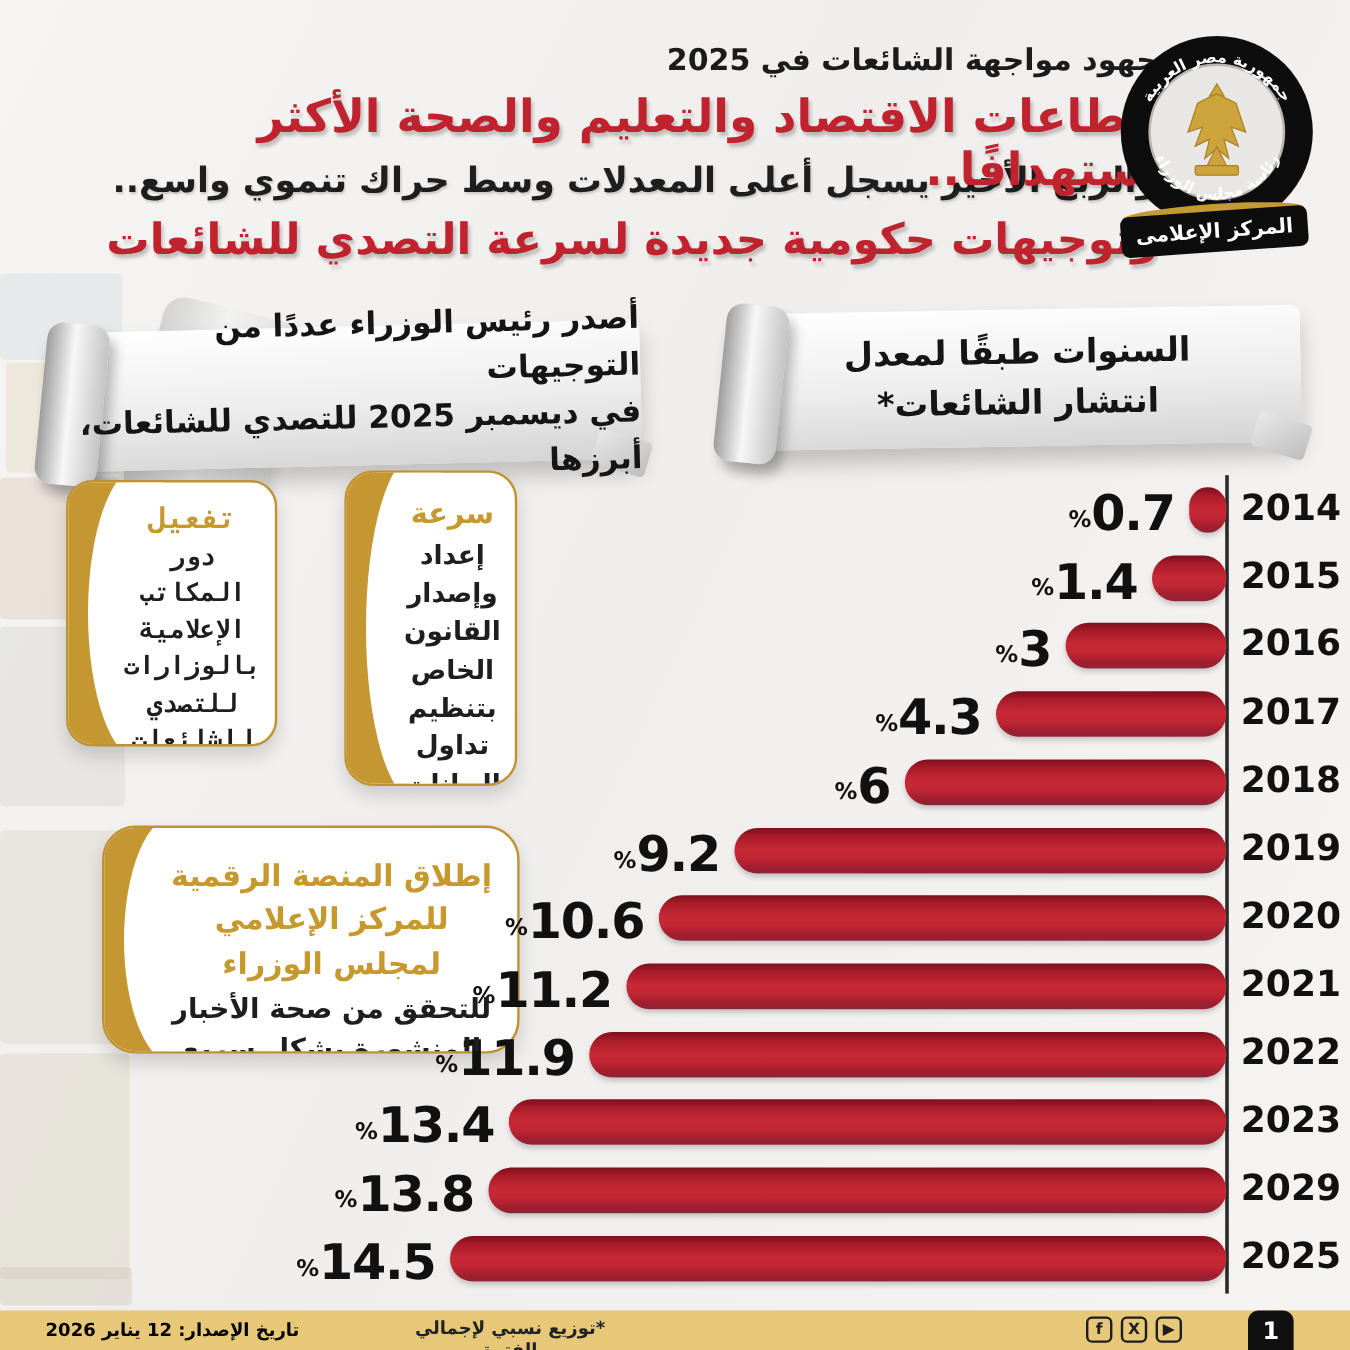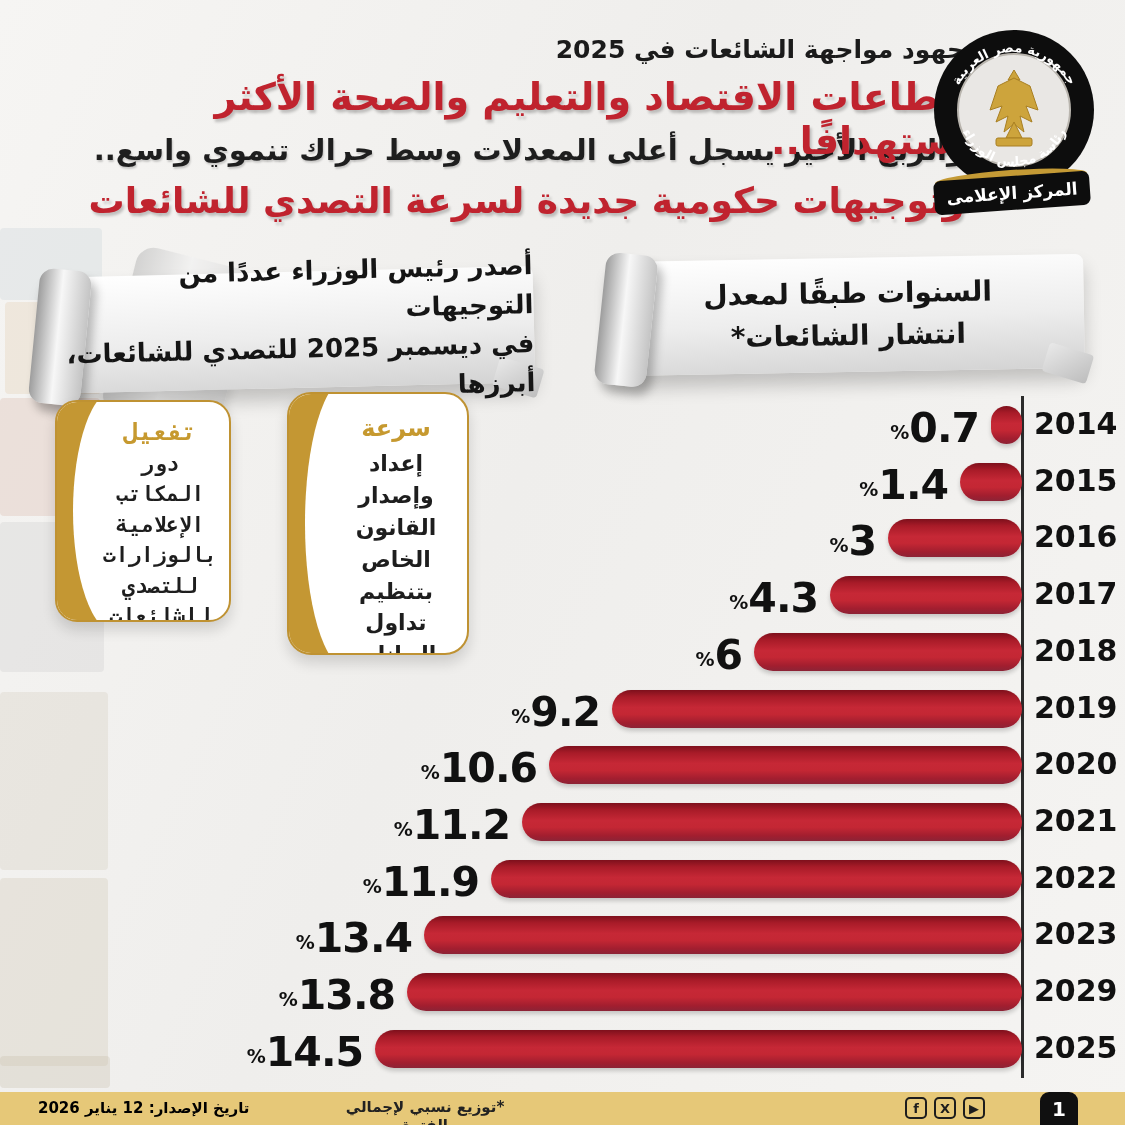--- a/index.html
+++ b/index.html
@@ -51,21 +51,21 @@
     background:#c49733; border-radius:22px 0 0 22px; }
   .gold-box .swoosh-mask { position:absolute; left:16px; top:-6%; width:86px; height:112%;
     background:#ffffff; border-radius:50%; }
   .gold-box .content { position:relative; z-index:2; text-align:center; }
   .box-title { color:#c6992f; font-weight:bold; }
   .box-body  { color:#1e1e1e; font-weight:bold; }
   #box1 { left:55px; top:400px; width:176px; height:222px; border-radius:22px; }
   #box1 .content { padding:16px 10px 0 44px;font-family:Liberation Mono, monospace; }
   #box1 .box-title { font-size:24px; margin-bottom:4px; }
   #box1 .box-body { font-size:21px; line-height:1.45; }
-  #box2 { left:287px; top:392px; width:182px; height:263px; border-radius:24px; }
+  #box2 { left:287px; top:392px; width:144px; height:263px; border-radius:24px; }
   #box2 .content { padding:20px 10px 0 46px; }
   #box2 .box-title { font-size:24px; margin-bottom:6px; }
   #box2 .box-body { font-size:22px; line-height:1.45; }
   #box3 { left:85px; top:688px; width:348px; height:190px; border-radius:28px; }
   #box3 .content { padding:22px 18px 0 52px; }
   #box3 .box-title { font-size:25px; line-height:1.45; margin-bottom:4px; }
   #box3 .box-body { font-size:23px; line-height:1.45; }
   
   .chart { position:absolute; left:0; top:396px; width:1125px; height:684px; }
   .axis-line { position:absolute; left:1021px; top:0; width:3px; height:682px; background:#2b2b2b; }
@@ -165,20 +165,28 @@
 
   <div class="gold-box" id="box2">
     <div class="swoosh"></div>
     <div class="swoosh-mask"></div>
     <div class="content">
       <div class="box-title">سرعة</div>
       <div class="box-body">إعداد وإصدار القانون الخاص بتنظيم تداول البيانات والمعلومات الرسمية</div>
     </div>
   </div>
 
+  <div class="gold-box" id="box3">
+    <div class="swoosh"></div>
+    <div class="swoosh-mask"></div>
+    <div class="content">
+      <div class="box-title">إطلاق المنصة الرقمية للمركز الإعلامي لمجلس الوزراء</div>
+      <div class="box-body">للتحقق من صحة الأخبار المنشورة بشكل سريع</div>
+    </div>
+  </div>
 
   <div class="chart">
     <div class="axis-line"></div>
     <div id="chart-rows">
         <div class="bar-row" style="top: 0px;">
           <div class="bar" style="width: 31px;"></div>
           <div class="val" style="right: 146px;"><span class="pct">%</span><span class="num">0.7</span></div>
           <div class="year">2014</div>
         </div>
         <div class="bar-row" style="top: 57px;">

